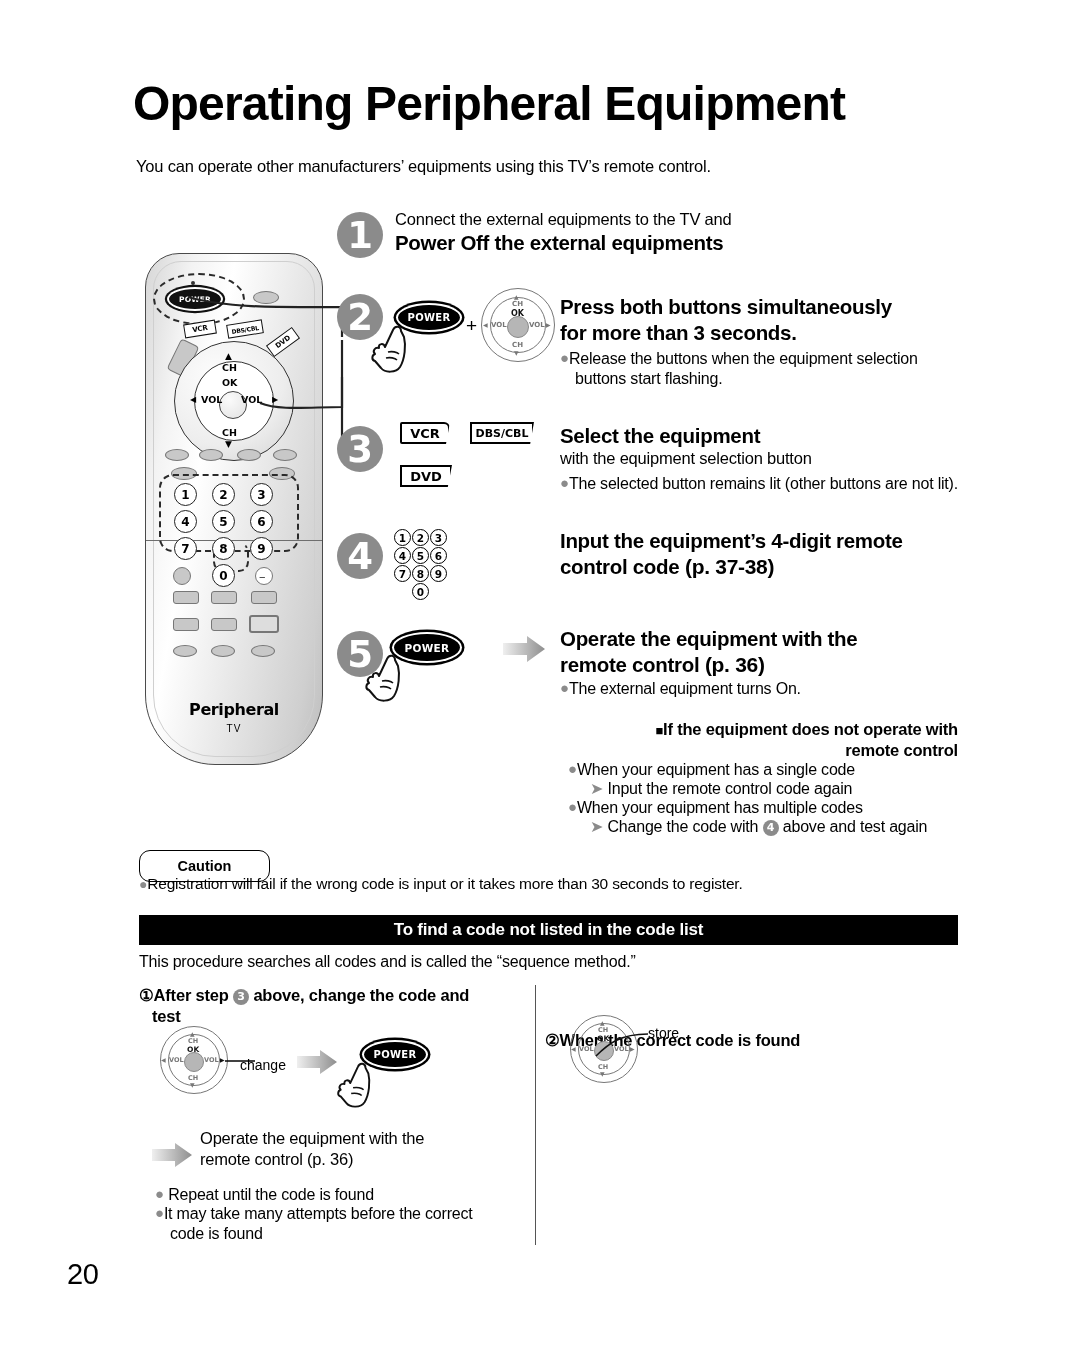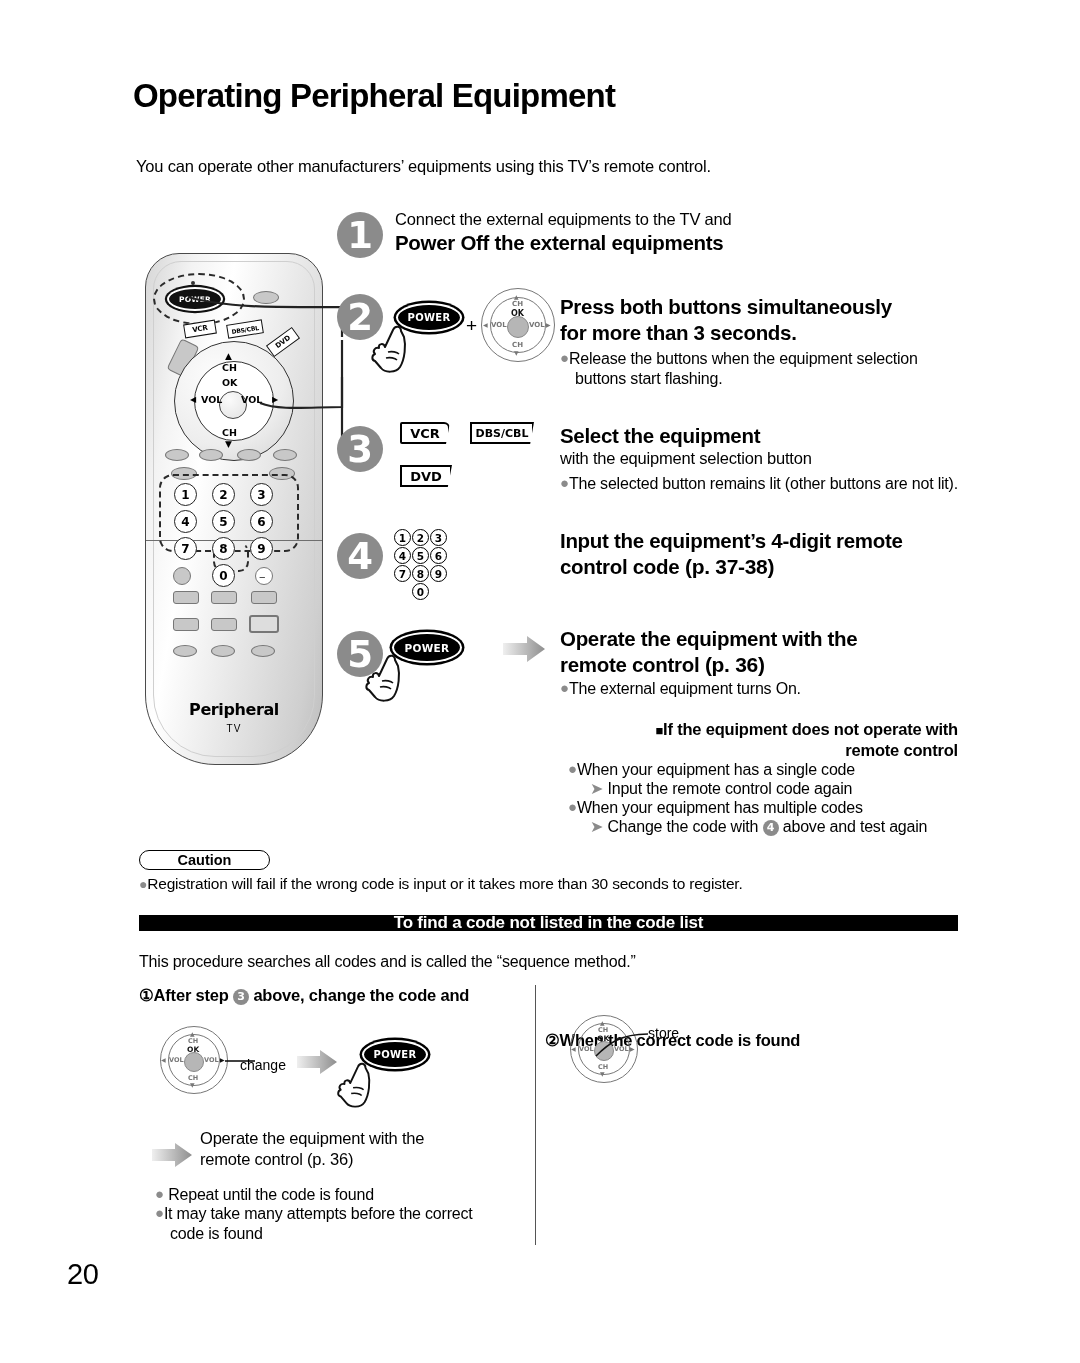--- a/index.html
+++ b/index.html
@@ -19,21 +19,21 @@
     position: absolute;
     inset: 0;
   }
 
   
   .page-title {
     position: absolute;
     left: 133px;
     top: 79px;
     width: 830px;
-    font-size: 33px;
+    font-size: 48px;
     font-weight: bold;
     letter-spacing: -0.8px;
     line-height: 1.05;
     white-space: nowrap;
   }
   .intro {
     position: absolute;
     left: 136px;
     top: 157px;
     font-size: 16.5px;
@@ -394,21 +394,21 @@
     position: absolute;
     display: block;
   }
 
   
   .caution-pill {
     position: absolute;
     left: 139px;
     top: 850px;
     width: 131px;
-    height: 20px;
+    height: 32px;
     border: 1.6px solid #000;
     border-radius: 11px;
     display: flex;
     align-items: center;
     justify-content: center;
     font-size: 14.5px;
     font-weight: bold;
     box-sizing: border-box;
   }
   .caution-text {
@@ -419,21 +419,21 @@
     letter-spacing: -0.2px;
   }
   .caution-text .dot { color:#8b8b8b; font-size:14px; }
 
   
   .black-band {
     position: absolute;
     left: 139px;
     top: 915px;
     width: 819px;
-    height: 16px;
+    height: 30px;
     background: #000;
     color: #fff;
     display: flex;
     align-items: center;
     justify-content: center;
     font-size: 17px;
     font-weight: bold;
     letter-spacing: -0.2px;
   }
   .band-note {
@@ -732,20 +732,21 @@
 
   <div class="black-band">To find a code not listed in the code list</div>
   <div class="band-note">This procedure searches all codes and is called the “sequence method.”</div>
 
   <div class="col-divider"></div>
 
   <div class="sub-head" style="left:139px;top:985px;width:390px;">
     <span>①</span><span>After step</span>
     <span class="circ-num-inline">3</span>
     <span>above, change the code and</span>
+    <div style="padding-left:13px;">test</div>
   </div>
 
   <div class="navpad2" style="left:160px;top:1026px;width:68px;height:68px;">
     <div class="o1"></div>
     <div class="o2" style="left:8px;top:8px;width:52px;height:52px;"></div>
     <div class="ctr" style="left:24px;top:26px;width:20px;height:20px;"></div>
     <div class="t" style="left:30px;top:4px;font-size:6px;">▲</div>
     <div class="t" style="left:28px;top:11px;font-size:6.5px;">CH</div>
     <div class="t ok" style="left:27px;top:19px;font-size:7.5px;">OK</div>
     <div class="t" style="left:1px;top:30px;font-size:6px;">◀</div>

